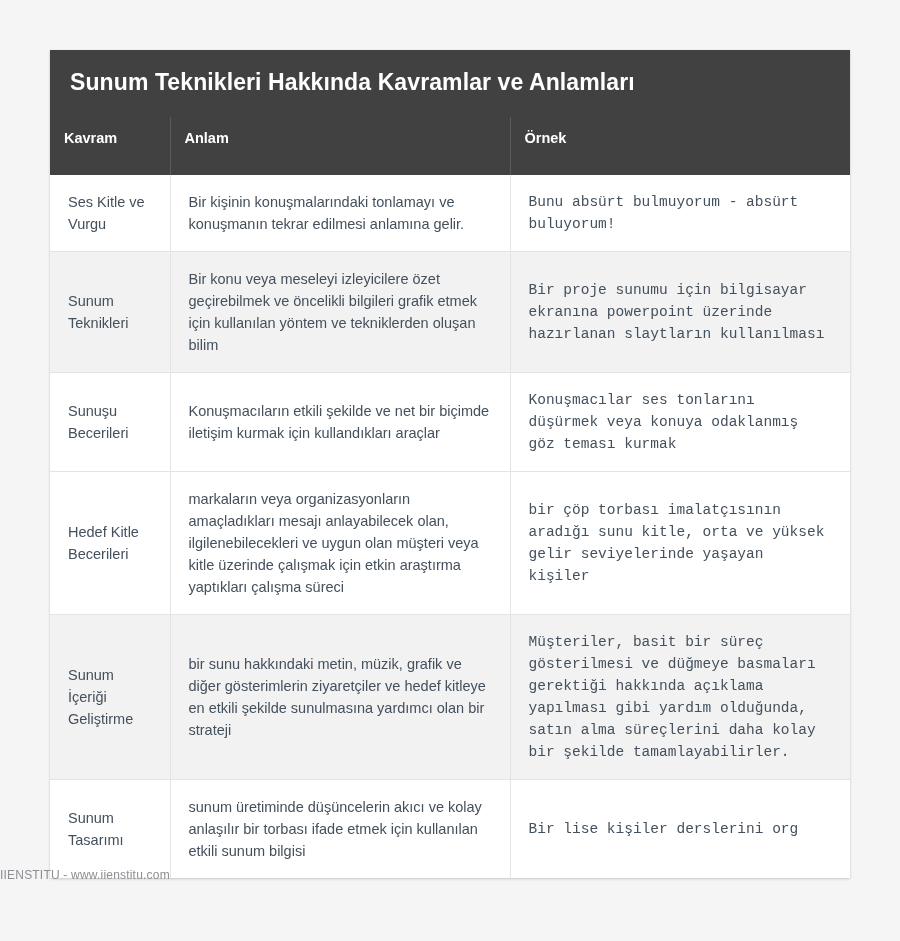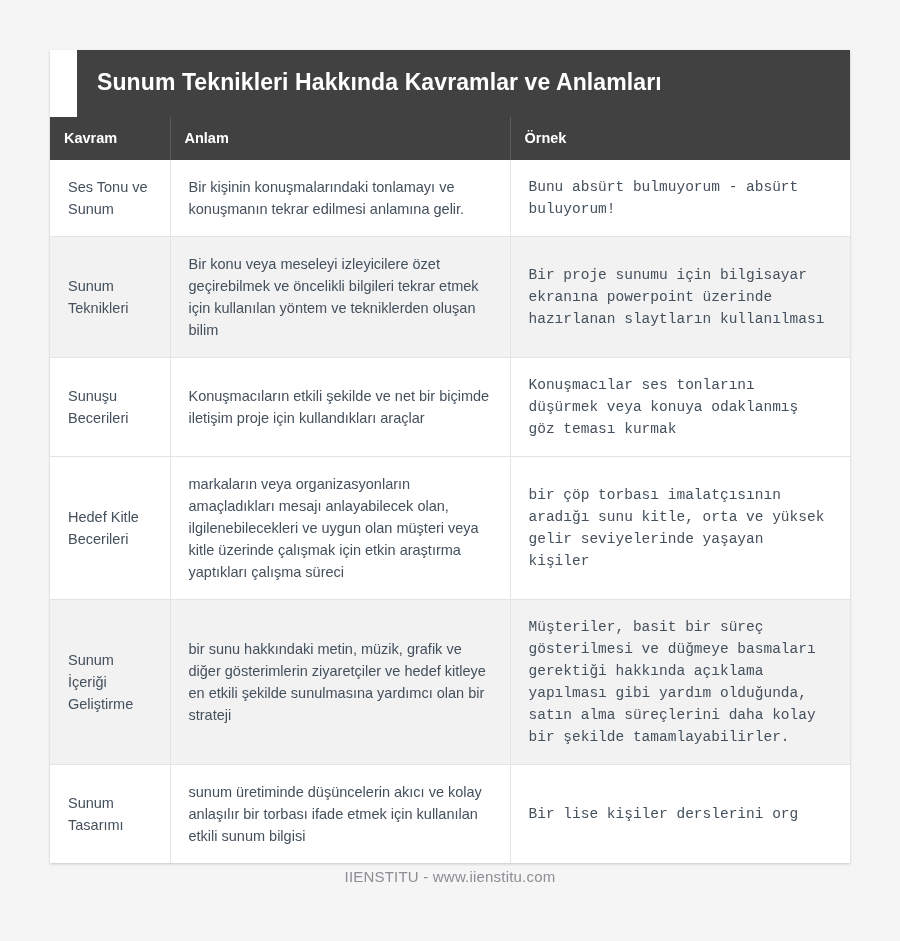--- a/index.html
+++ b/index.html
@@ -28,39 +28,38 @@
     box-shadow: 0 1px 3px rgba(0,0,0,0.12), 0 1px 2px rgba(0,0,0,0.08);
   }
   .card-title {
     background: #414141;
     color: #ffffff;
     font-size: 23px;
     font-weight: bold;
     padding: 19px 20px 20px 20px;
     line-height: 1.2;
     letter-spacing: 0.1px;
-    margin-left: 27px;
   }
   table.concepts {
     width: 100%;
     border-collapse: collapse;
     table-layout: fixed;
     background: #ffffff;
   }
   table.concepts col.c-term  { width: 120px; }
   table.concepts col.c-mean  { width: 340px; }
   table.concepts col.c-exam  { width: 340px; }
 
   table.concepts thead th {
     background: #414141;
     color: #ffffff;
     font-size: 14.5px;
     font-weight: bold;
     text-align: left;
-    padding: 13px 14px 14px 14px;
+    padding: 13px 14px 29px 14px;
     border-right: 1px solid #5b5b5b;
     vertical-align: middle;
   }
   table.concepts thead th:last-child { border-right: none; }
 
   table.concepts tbody td {
     font-size: 14.5px;
     color: #44505c;
     line-height: 1.52;
     padding: 16px 18px;
@@ -72,22 +71,21 @@
   table.concepts tbody td:last-child { border-right: none; font-family: Liberation Mono, monospace; }
   table.concepts tbody tr:last-child td { border-bottom: none; }
   table.concepts tbody tr.odd  td { background: #ffffff; }
   table.concepts tbody tr.even td { background: #f2f2f2; }
 
   .footer {
     position: absolute;
     left: 0;
     top: 868px;
     width: 900px;
-    text-align: center;
-    font-size: 15px;
+    font-size: 12px;
     color: #8d8d93;
     letter-spacing: 0.2px;
   }
 </style>
 </head>
 <body>
 
 <div class="page">
 
   <div class="card">
@@ -102,32 +100,32 @@
       </colgroup>
       <thead>
         <tr>
           <th>Kavram</th>
           <th>Anlam</th>
           <th>Örnek</th>
         </tr>
       </thead>
       <tbody>
         <tr class="odd">
-          <td>Ses Tonu ve Sunum</td>
+          <td>Ses Kitle ve Vurgu</td>
           <td>Bir kişinin konuşmalarındaki tonlamayı ve konuşmanın tekrar edilmesi anlamına gelir.</td>
           <td>Bunu absürt bulmuyorum - absürt buluyorum!</td>
         </tr>
         <tr class="even">
           <td>Sunum Teknikleri</td>
-          <td>Bir konu veya meseleyi izleyicilere özet geçirebilmek ve öncelikli bilgileri tekrar etmek için kullanılan yöntem ve tekniklerden oluşan bilim</td>
+          <td>Bir konu veya meseleyi izleyicilere özet geçirebilmek ve öncelikli bilgileri grafik etmek için kullanılan yöntem ve tekniklerden oluşan bilim</td>
           <td>Bir proje sunumu için bilgisayar ekranına powerpoint üzerinde hazırlanan slaytların kullanılması</td>
         </tr>
         <tr class="odd">
           <td>Sunuşu Becerileri</td>
-          <td>Konuşmacıların etkili şekilde ve net bir biçimde iletişim proje için kullandıkları araçlar</td>
+          <td>Konuşmacıların etkili şekilde ve net bir biçimde iletişim kurmak için kullandıkları araçlar</td>
           <td>Konuşmacılar ses tonlarını düşürmek veya konuya odaklanmış göz teması kurmak</td>
         </tr>
         <tr class="odd">
           <td>Hedef Kitle Becerileri</td>
           <td>markaların veya organizasyonların amaçladıkları mesajı anlayabilecek olan, ilgilenebilecekleri ve uygun olan müşteri veya kitle üzerinde çalışmak için etkin araştırma yaptıkları çalışma süreci</td>
           <td>bir çöp torbası imalatçısının aradığı sunu kitle, orta ve yüksek gelir seviyelerinde yaşayan kişiler</td>
         </tr>
         <tr class="even">
           <td>Sunum İçeriği Geliştirme</td>
           <td>bir sunu hakkındaki metin, müzik, grafik ve diğer gösterimlerin ziyaretçiler ve hedef kitleye en etkili şekilde sunulmasına yardımcı olan bir strateji</td>

